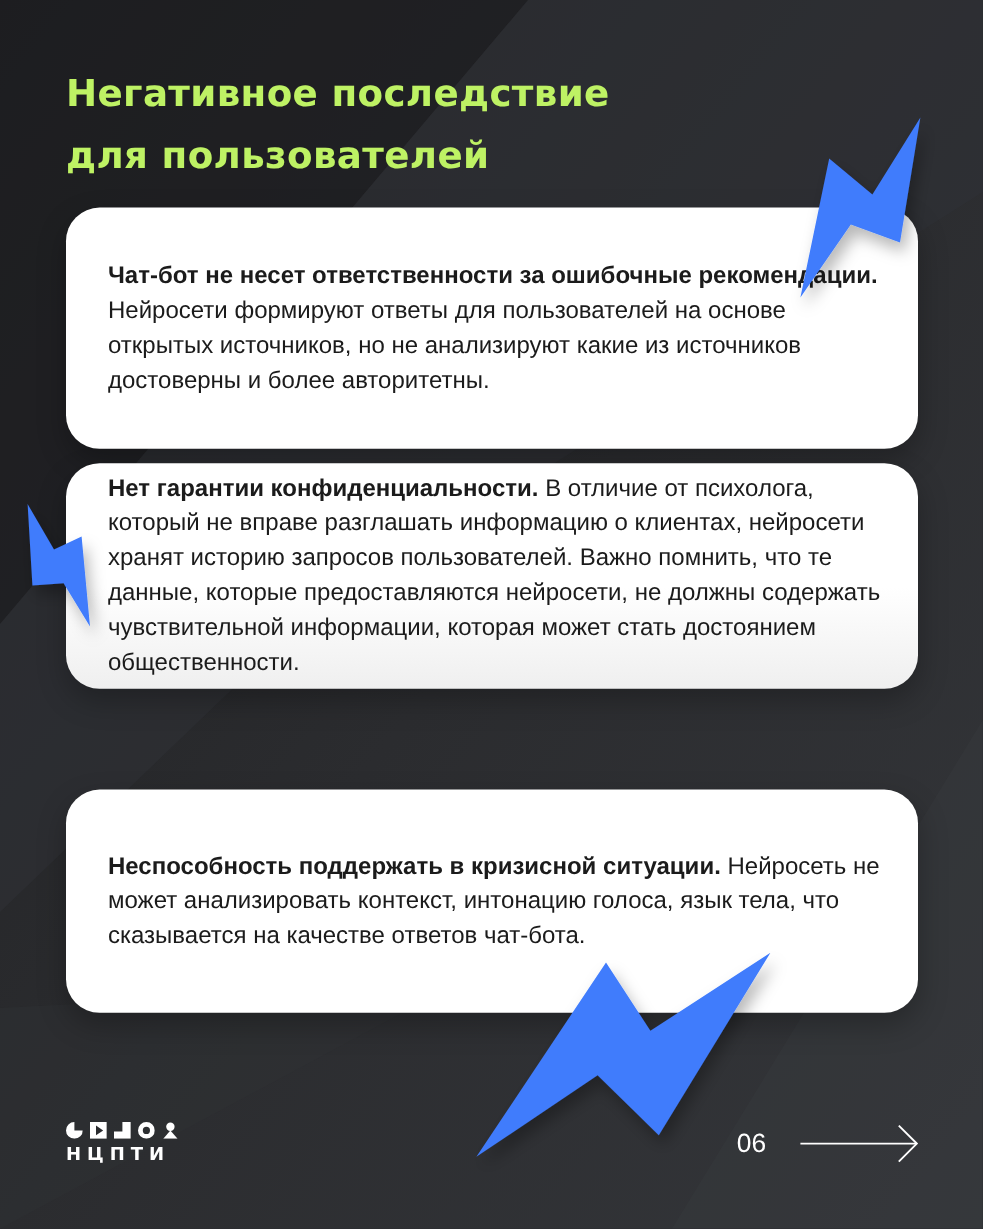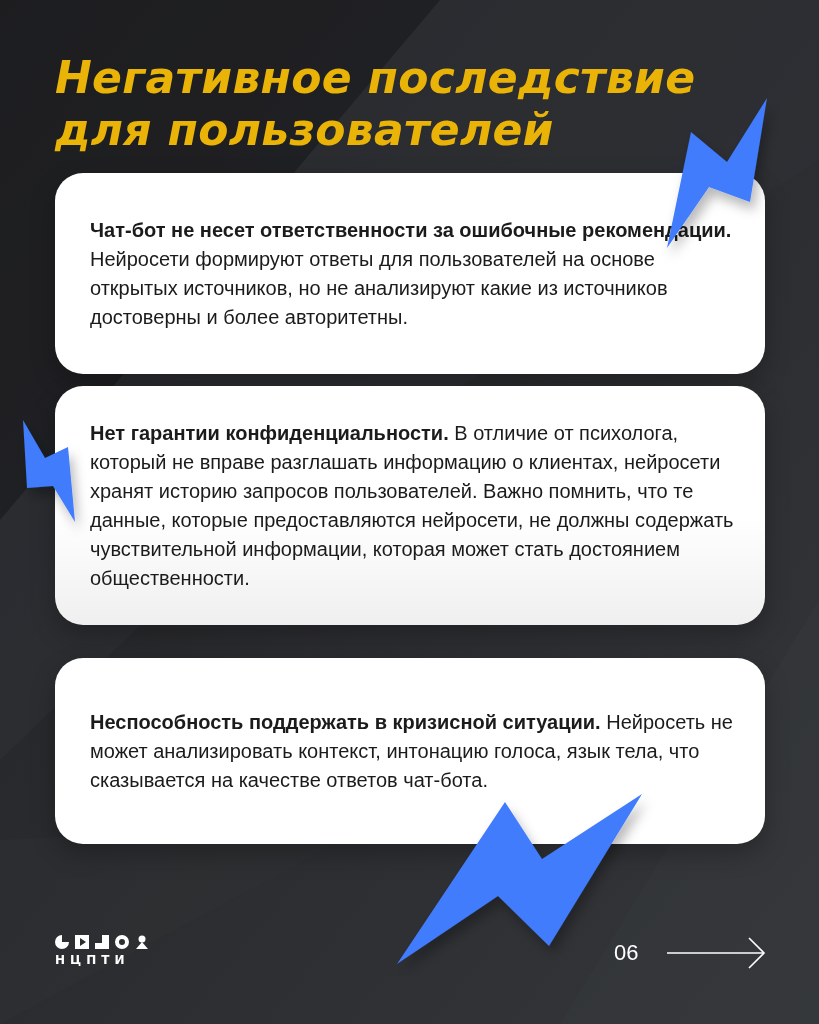--- a/index.html
+++ b/index.html
@@ -4,43 +4,43 @@
 <style>
   html, body { margin: 0; padding: 0; }
   body {
     width: 819px; height: 1024px; overflow: hidden; position: relative;
     background: #2a2b2e;
     font-family: "Liberation Sans", "DejaVu Sans", sans-serif;
   }
   .bg { position: absolute; inset: 0; z-index: 0; }
   .title {
     position: absolute; left: 55px; top: 52px; z-index: 2;
-    margin: 0; color: #eab308;
+    margin: 0; color: #bef264;
     font-family: "DejaVu Sans", sans-serif; font-weight: bold;
-    font-size: 44px; line-height: 52px; letter-spacing: 0.3px; font-style: italic;
+    font-size: 31px; line-height: 52px; letter-spacing: 0.3px;
   }
   .card {
     position: absolute; left: 55px; width: 710px; z-index: 1;
     background: #ffffff; border-radius: 28px; box-sizing: border-box;
     padding: 0 30px 0 35px;
     box-shadow: 0 10px 24px rgba(0,0,0,0.25);
     display: flex; align-items: center;
   }
   .card.c2 { background: linear-gradient(180deg, #ffffff 55%, #efefef 100%); }
   .card p {
     margin: 0; color: #1b1b1b; font-size: 20px; line-height: 29px;
     font-family: "Liberation Sans", sans-serif;
   }
   .card p b { font-weight: bold; }
   .bolt { position: absolute; z-index: 3; overflow: visible; }
   .footer-logo { position: absolute; left: 55px; top: 935px; z-index: 2; }
   .logo-icons { display: flex; gap: 6px; align-items: center; height: 14px; }
   .logo-text {
     color: #ffffff; font-family: "DejaVu Sans", sans-serif; font-weight: bold;
-    font-size: 12px; letter-spacing: 5px; margin-top: 4px;
+    font-size: 15px; letter-spacing: 5px; margin-top: 4px;
   }
   .page-num {
     position: absolute; left: 614px; top: 940px; z-index: 2;
     color: #ffffff; font-size: 22px; font-family: "Liberation Sans", sans-serif;
   }
   .next-arrow { position: absolute; left: 666px; top: 937px; z-index: 2; cursor: pointer; }
 </style>
 </head>
 <body>
 
@@ -63,21 +63,21 @@
   <span>Негативное последствие</span><br>
   <span>для пользователей</span>
 </h1>
 
 <div class="card c1" style="top:173px;height:201px;">
   <p>
     <b>Чат-бот не несет ответственности за ошибочные рекомендации.</b><span> Нейросети формируют ответы для пользователей на основе открытых источников, но не анализируют какие из источников достоверны и более авторитетны.</span>
   </p>
 </div>
 
-<div class="card c2" style="top:386px;height:239px;">
+<div class="card c2" style="top:386px;height:188px;">
   <p>
     <b>Нет гарантии конфиденциальности.</b><span> В отличие от психолога, который не вправе разглашать информацию о клиентах, нейросети хранят историю запросов пользователей. Важно помнить, что те данные, которые предоставляются нейросети, не должны содержать чувствительной информации, которая может стать достоянием общественности.</span>
   </p>
 </div>
 
 <div class="card c3" style="top:658px;height:186px;">
   <p>
     <b>Неспособность поддержать в кризисной ситуации.</b><span> Нейросеть не может анализировать контекст, интонацию голоса, язык тела, что сказывается на качестве ответов чат-бота.</span>
   </p>
 </div>

